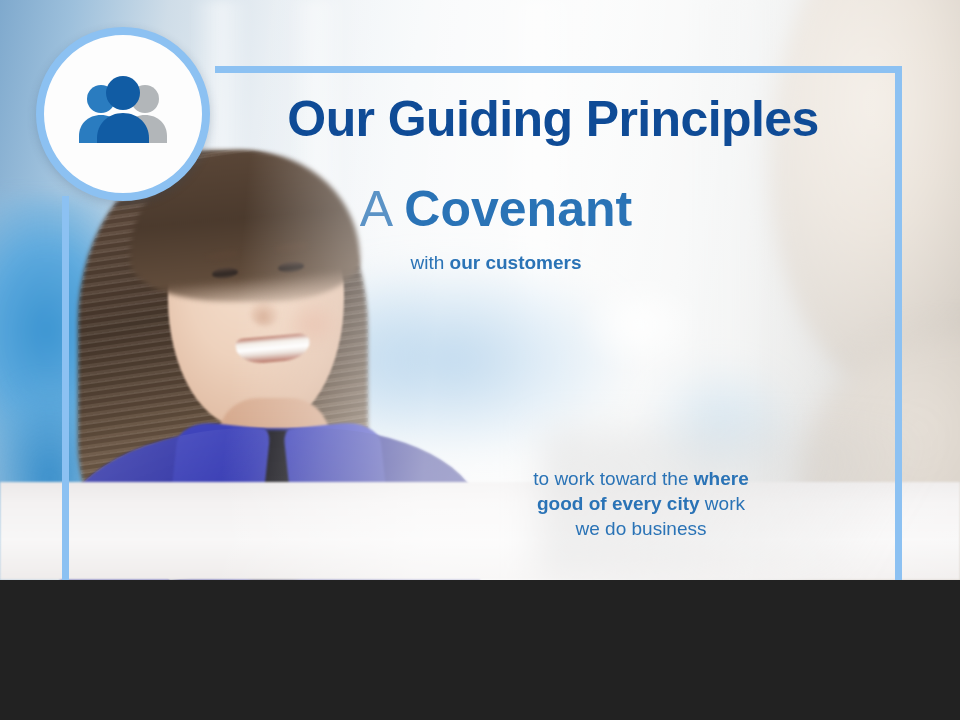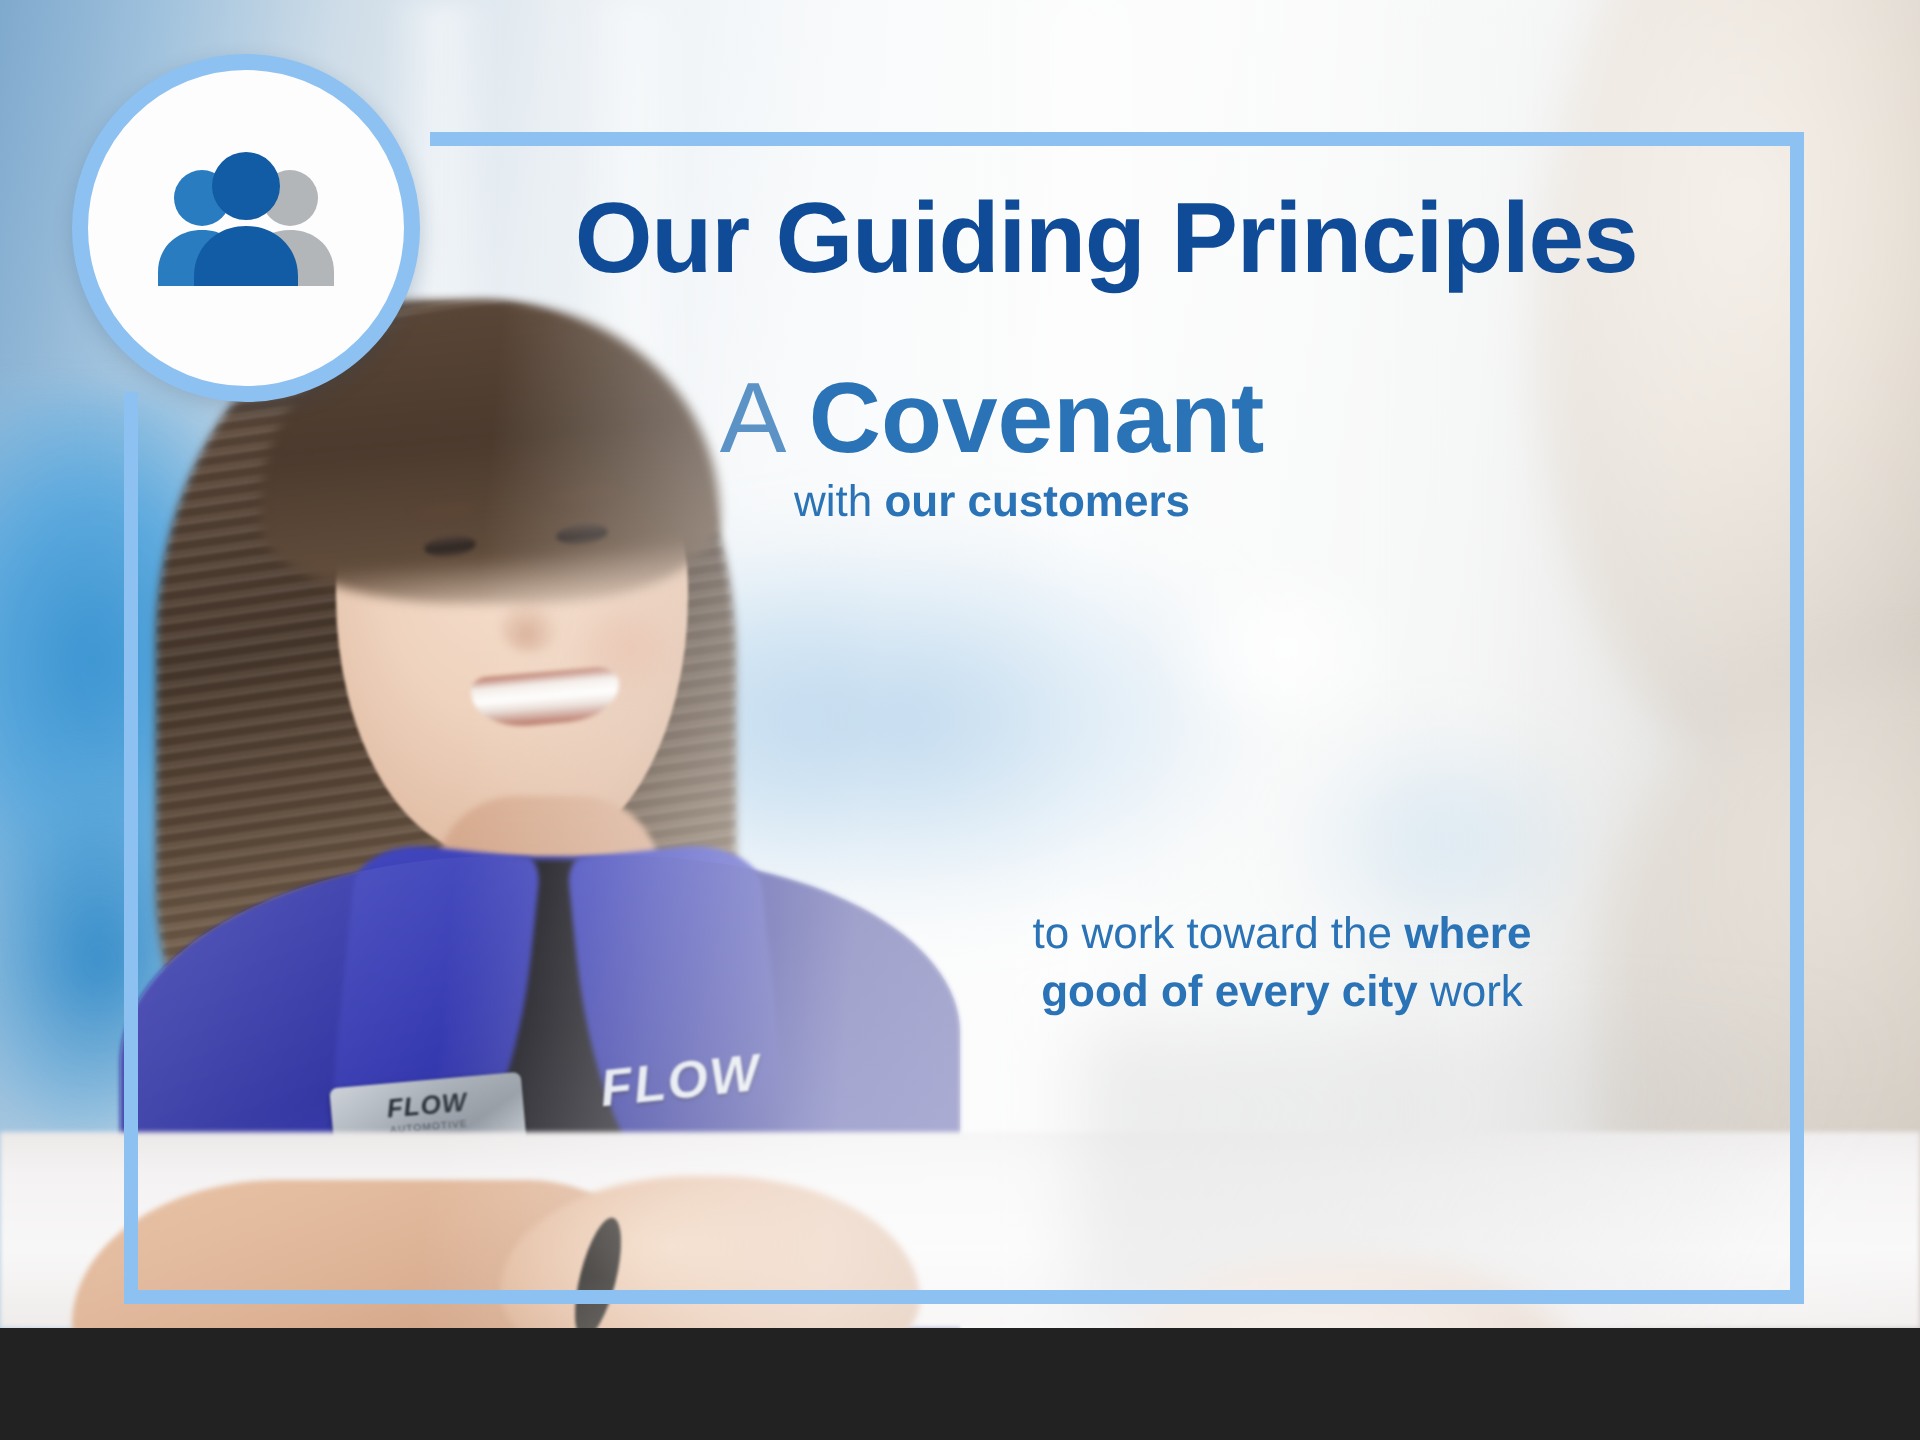--- a/index.html
+++ b/index.html
@@ -9,21 +9,21 @@
     background: #222;
   }
   body {
     font-family: "Liberation Sans", sans-serif;
   }
 
   
   .stage {
     position: relative;
     width: 960px;
-    height: 664px;
+    height: 580px;
     overflow: hidden;
     background: #e9eef2;
   }
 
   
   .photo {
     position: absolute;
     inset: 0;
     overflow: hidden;
   }
@@ -381,24 +381,24 @@
   .block .head .art {
     font-weight: normal;
     color: var(--blue-light);
   }
   .block .head .word {
     font-weight: bold;
     color: var(--blue);
   }
   .block .sub {
     font-family: "Liberation Sans", sans-serif;
-    font-size: 22px;
+    font-size: 19px;
     line-height: 1.32;
     color: var(--blue);
-    margin-top: 0;
+    margin-top: 14px;
   }
   .block .sub b { font-weight: bold; }
   .block .sub .reg { font-weight: normal; }
 
   .block-covenant   { left: 196px; top: 116px;  width: 460px; text-align: center; }
   .block-community  { left: 246px; top: 236px;  width: 500px; text-align: center; }
   .block-commitment { left: 316px; top: 386px;  width: 510px; text-align: center; }
 
   .block-covenant   .sub { padding: 0 0 0 0; }
   .block-community  .sub { }
@@ -492,17 +492,18 @@
         </div>
     </div>
 
     <div class="block block-community">
     </div>
 
     <div class="block block-commitment">
       <div class="sub">
           <div><span class="reg">to work toward the </span><b>where</b></div>
           <div><b>good of every city</b><span class="reg"> work</span></div>
+          <div><span class="reg">we do business</span></div>
         </div>
     </div>
 
   </div>
 </div>
 
 </body></html>

